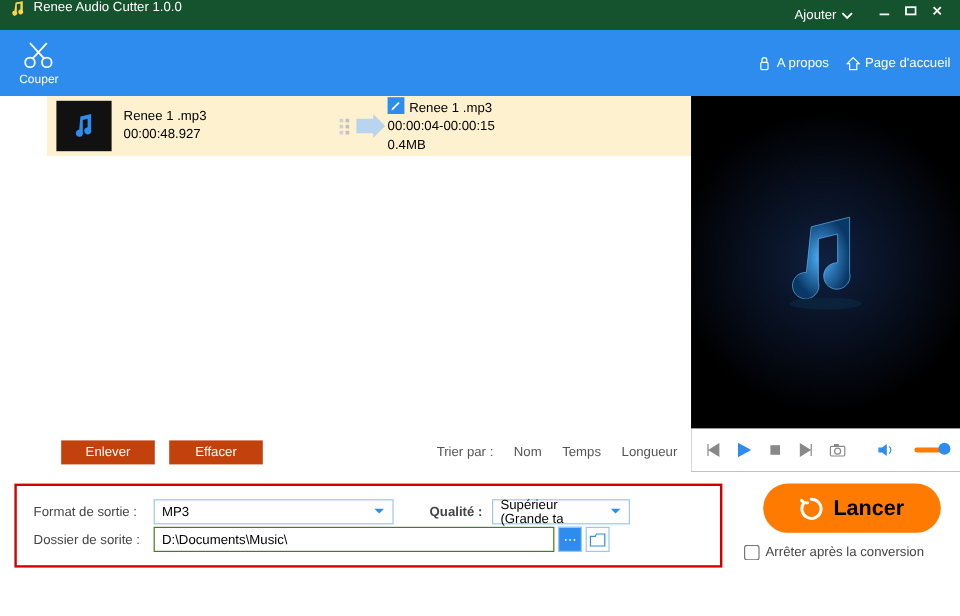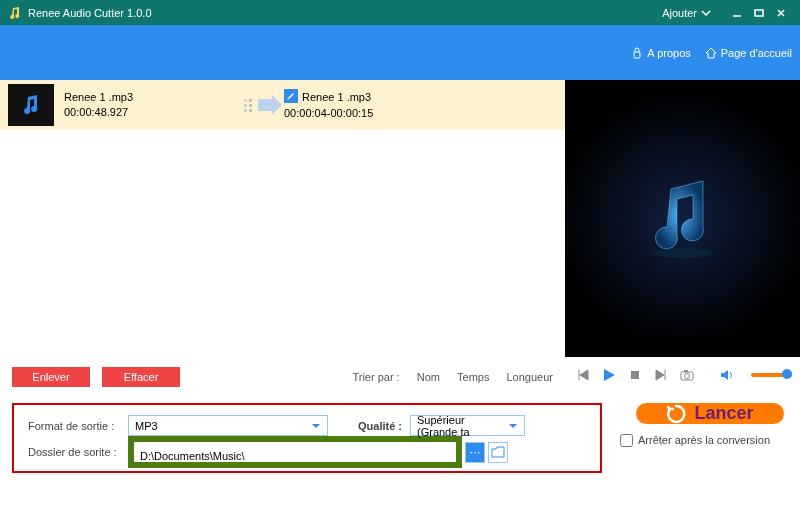--- a/index.html
+++ b/index.html
@@ -1,62 +1,62 @@
 <!DOCTYPE html>
 <html><head>
 <meta charset="utf-8">
 <style>
 *{box-sizing:border-box;margin:0;padding:0;font-family:Arial,sans-serif;}
 body{width:800px;height:513px;background:#fff;overflow:hidden;position:relative;}
-.titlebar{height:25px;background:#0f766e;display:flex;align-items:center;padding:0 8px;color:#fff;font-size:11px;}
+.titlebar{height:25px;background:#14532d;display:flex;padding:0 8px;color:#fff;font-size:11px;}
 .titlebar .app-icon{width:14px;height:14px;margin-right:6px;}
 .titlebar .title{flex:1;}
 .titlebar .lang{display:flex;align-items:center;cursor:pointer;margin-right:15px;font-size:11px;}
 .titlebar .lang svg{margin-left:4px;}
 .titlebar .winbtn{width:22px;height:18px;display:flex;align-items:center;justify-content:center;cursor:pointer;}
 .toolbar{height:55px;background:#2e8cef;display:flex;align-items:center;padding:0 8px;color:#fff;}
 .toolbar .tbtn{display:flex;flex-direction:column;align-items:center;cursor:pointer;padding:4px 8px;font-size:10px;position:relative;}
 .toolbar .tbtn .ticon{width:32px;height:26px;display:flex;align-items:center;justify-content:center;margin-bottom:2px;}
 .toolbar .tbtn.sep::after{content:'';position:absolute;right:-6px;top:6px;bottom:6px;width:1px;background:rgba(255,255,255,0.35);}
 .toolbar .spacer{flex:1;}
 .toolbar .rlink{display:flex;align-items:center;cursor:pointer;font-size:11px;margin-left:14px;}
 .toolbar .rlink svg{margin-right:4px;}
-.main{display:flex;height:313px;}
+.main{display:flex;height:313px;margin-left:39px;}
 .listpane{width:565px;background:#fff;display:flex;flex-direction:column;}
 .filelist{flex:1;overflow:auto;}
 .row{height:50px;background:#fef1cf;display:flex;align-items:center;padding:4px 8px;font-size:11px;}
 .thumb{width:46px;height:42px;background:#111;display:flex;align-items:center;justify-content:center;margin-right:10px;}
 .col1{width:175px;line-height:1.4;}
 .arrow{width:45px;display:flex;align-items:center;justify-content:center;}
 .editicon{width:14px;height:14px;background:#2e8cef;display:inline-flex;align-items:center;justify-content:center;margin-right:4px;}
 .col2{width:175px;line-height:1.4;}
 .col3{width:80px;text-align:center;line-height:1.4;}
 .listfooter{height:32px;display:flex;align-items:center;padding:0 12px;font-size:11px;}
-.smallbtn{background:#ef4444;color:#fff;border:none;width:78px;height:20px;font-size:11px;cursor:pointer;margin-right:12px;}
+.smallbtn{background:#c2410c;color:#fff;border:none;width:78px;height:20px;font-size:11px;cursor:pointer;margin-right:12px;}
 .sortarea{flex:1;text-align:right;color:#555;}
 .sortarea span{margin-left:14px;cursor:pointer;}
 .preview{width:235px;background:#000;position:relative;display:flex;flex-direction:column;}
 .previewimg{flex:1;display:flex;align-items:center;justify-content:center;background:radial-gradient(circle,#102040 0%,#000 70%);}
 .playctrl{height:36px;background:#fff;display:flex;align-items:center;padding:0 8px;}
 .playctrl .pbtn{width:20px;height:20px;display:flex;align-items:center;justify-content:center;cursor:pointer;margin-right:6px;}
 .volslider{flex:1;height:4px;background:#ff7a00;position:relative;margin-left:8px;border-radius:2px;}
 .volslider::after{content:'';position:absolute;right:0;top:-4px;width:10px;height:10px;background:#2e8cef;border-radius:50%;}
 .bottom{padding:10px 12px;height:120px;}
 .redbox{border:2px solid #d40000;padding:10px 14px;height:70px;display:flex;flex-direction:column;justify-content:space-around;width:590px;font-size:11px;}
 .bottomwrap{display:flex;align-items:flex-start;}
 .formrow{display:flex;align-items:center;}
 .formrow .lbl{width:100px;color:#444;}
 .dropdown{border:1px solid #9bc7f0;height:21px;display:flex;align-items:center;padding:0 6px;font-size:11px;position:relative;cursor:pointer;}
 .dropdown .dd-arrow{margin-left:auto;}
 .fmt{width:200px;margin-right:30px;}
 .qual{width:115px;}
 .qlbl{width:52px;color:#444;font-weight:bold;}
-.pathbox{border:6px solid #4d7c0f;height:32px;display:flex;align-items:flex-end;padding:0 6px;font-size:11px;width:334px;}
+.pathbox{border:1px solid #4d7c0f;height:21px;display:flex;align-items:center;padding:0 6px;font-size:11px;width:334px;}
 .iconbtn{width:20px;height:21px;border:1px solid #9bc7f0;display:flex;align-items:center;justify-content:center;cursor:pointer;background:#fff;margin-left:3px;}
-.launch{background:#ff7a00;color:#701a75;border:none;border-radius:22px;padding:0 30px;font-size:18px;font-weight:bold;cursor:pointer;display:flex;align-items:center;margin-left:30px;}
+.launch{background:#ff7a00;color:#000000;border:none;border-radius:22px;padding:10px 30px;font-size:18px;font-weight:bold;cursor:pointer;display:flex;align-items:center;margin-left:30px;}
 .launch svg{margin-right:8px;}
 .chkrow{display:flex;margin-top:10px;font-size:11px;color:#444;}
 .chkrow input{margin-right:5px;}
 .rightcol{display:flex;flex-direction:column;align-items:center;flex:1;}
 </style>
 </head>
 <body>
 
 <div class="titlebar">
   <span class="app-icon">
@@ -82,20 +82,30 @@
       </svg>
     </span>
   <span class="winbtn">
       <svg width="10" height="10">
         <path d="M2 2 L8 8 M8 2 L2 8" stroke="#fff" stroke-width="1.5"></path>
       </svg>
     </span>
 </div>
 
 <div class="toolbar">
+  <div class="tbtn">
+    <div class="ticon">
+        <svg width="26" height="24" viewBox="0 0 26 24">
+          <circle cx="6" cy="18" r="4" stroke="#fff" fill="none" stroke-width="1.5"></circle>
+          <circle cx="20" cy="18" r="4" stroke="#fff" fill="none" stroke-width="1.5"></circle>
+          <path d="M8 15 L20 2 M18 15 L6 2" stroke="#fff" stroke-width="1.5"></path>
+        </svg>
+      </div>
+    <span>Couper</span>
+  </div>
   <div class="spacer"></div>
   <div class="rlink">
     <svg width="12" height="12" viewBox="0 0 12 12">
         <rect x="3" y="5" width="6" height="6" rx="1" stroke="#fff" fill="none"></rect>
         <path d="M4 5 L4 3 A2 2 0 0 1 8 3 L8 5" stroke="#fff" fill="none"></path>
       </svg>
     <span>A propos</span>
   </div>
   <div class="rlink">
     <svg width="12" height="12" viewBox="0 0 12 12">
@@ -129,20 +139,21 @@
               <path d="M16 4 L30 4 L30 0 L40 10 L30 20 L30 16 L16 16 Z" fill="#b8d4ef"></path>
             </svg>
         </div>
         <div class="col2">
           <div><span class="editicon">
                 <svg width="10" height="10" viewBox="0 0 10 10">
                   <path d="M1 9 L2 7 L7 2 L8 3 L3 8 Z" fill="#fff"></path>
                 </svg>
               </span><span>Renee 1 .mp3</span></div>
           <div>00:00:04-00:00:15</div>
+          <div>0.4MB</div>
         </div>
       </div>
     </div>
     <div class="listfooter">
       <button class="smallbtn">Enlever</button>
       <button class="smallbtn">Effacer</button>
       <div class="sortarea">
         <span>Trier par :</span>
         <span>Nom</span>
         <span>Temps</span>

